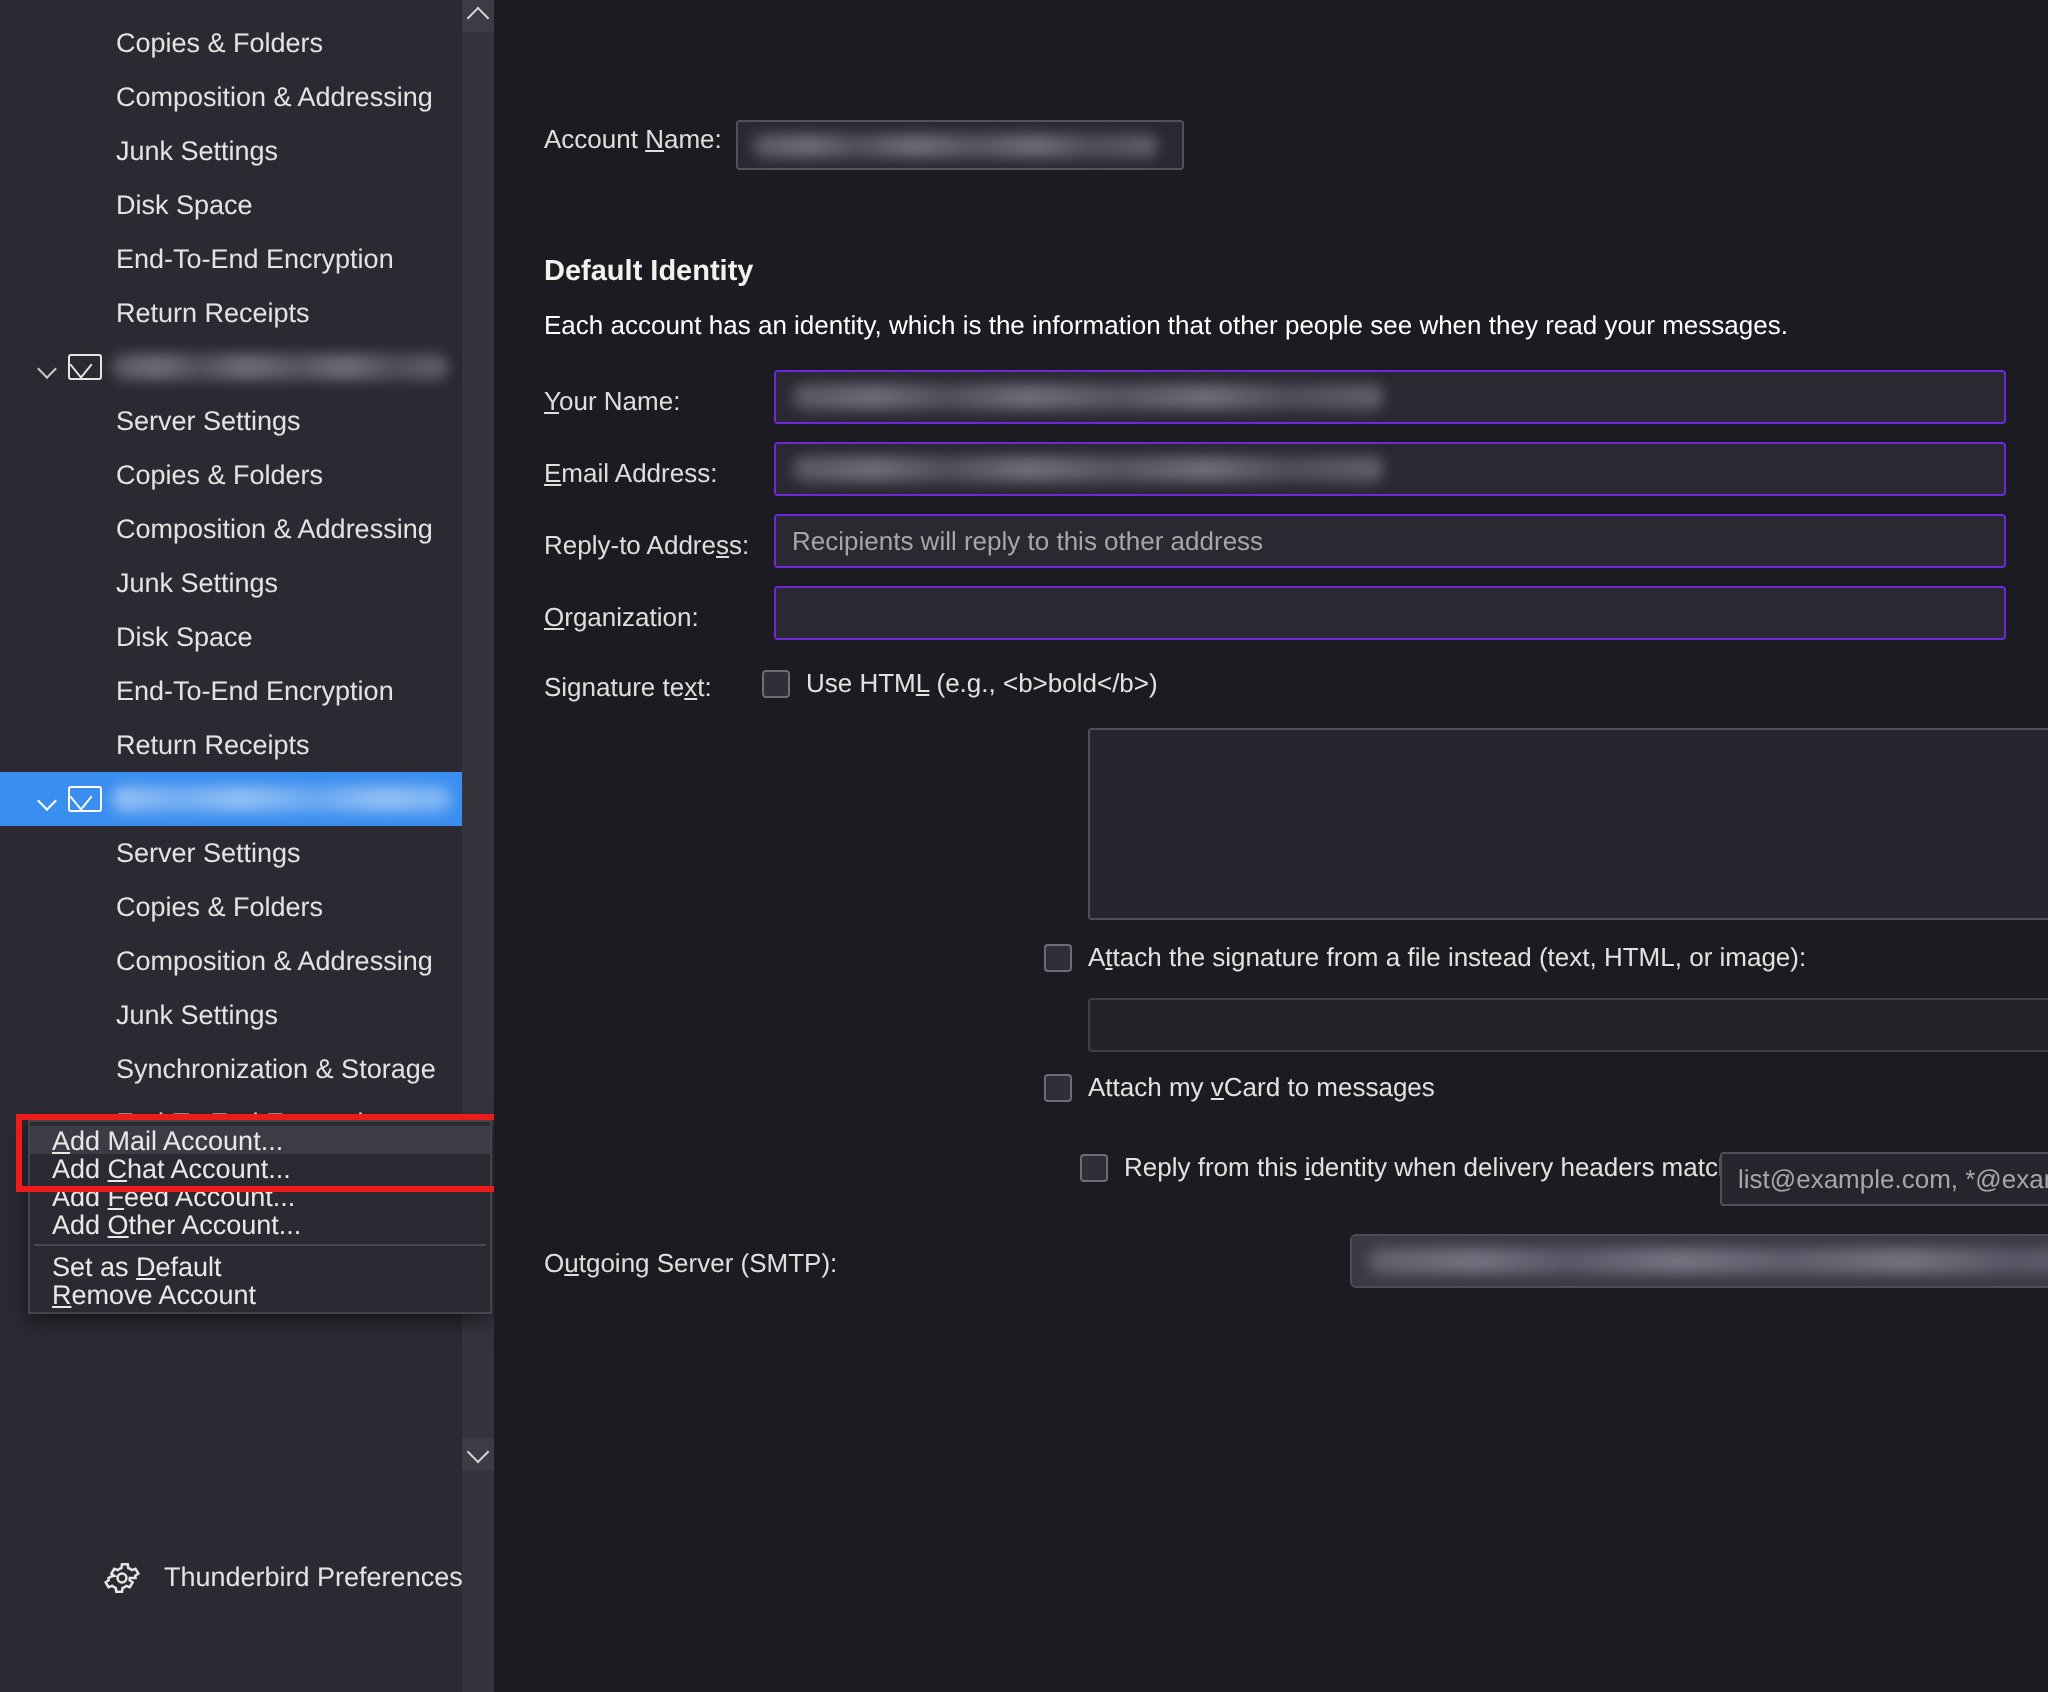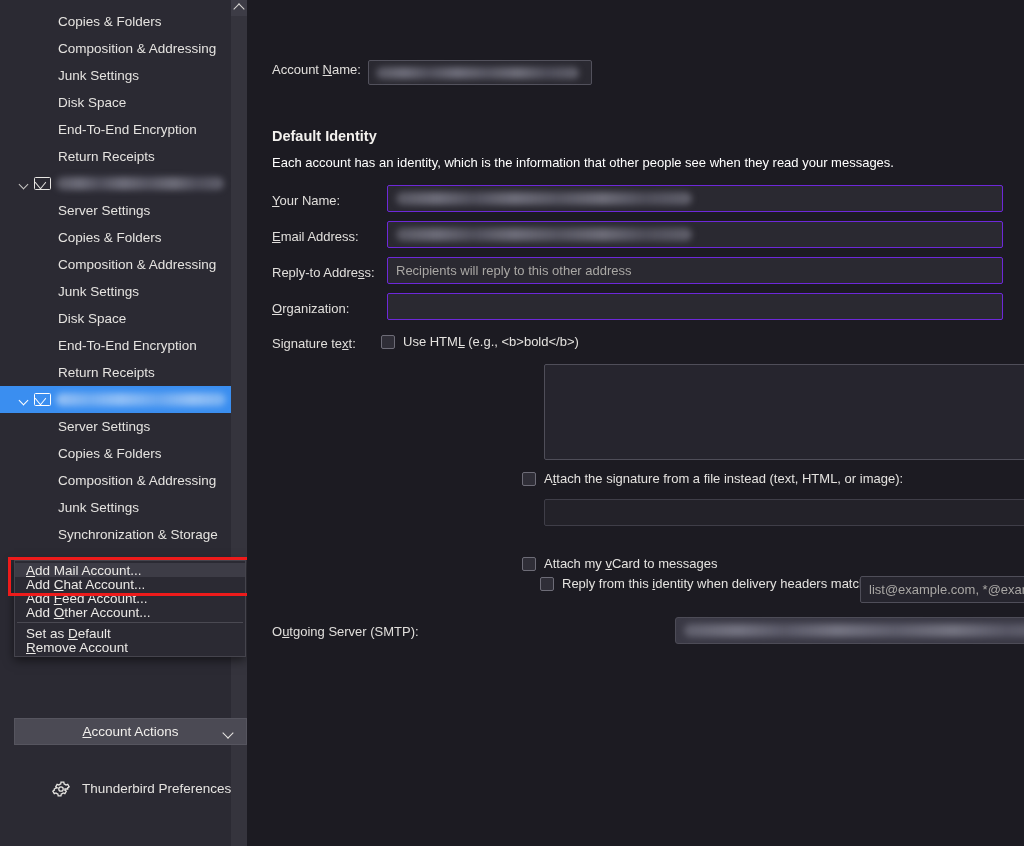--- a/index.html
+++ b/index.html
@@ -465,24 +465,20 @@
       </div>
       <div class="ctx-sep"></div>
       <div class="ctx-item">
         <span>Set as <span class="ak">D</span>efault</span>
       </div>
       <div class="ctx-item">
         <span><span class="ak">R</span>emove Account</span>
       </div>
     </div>
 
-  <div id="account-actions">
-    <span><span class="ak">A</span>ccount Actions</span>
-    <div id="aa-chev"></div>
-  </div>
 
   <div class="bottom-link" style="top:778px;">
     <span class="bl-icon">
       <svg width="18" height="18" viewBox="0 0 24 24" fill="#e8e6e3">
         <path d="M12 8.2a3.8 3.8 0 100 7.6 3.8 3.8 0 000-7.6zm0 5.9a2.1 2.1 0 110-4.2 2.1 2.1 0 010 4.2z"></path>
         <path d="M21 12c0-.5-.05-1-.13-1.47l2-1.4-1.9-3.3-2.3.93a8.4 8.4 0 00-2.54-1.47L15.8 2.8h-3.8l-.33 2.49a8.4 8.4 0 00-2.54 1.47l-2.3-.93-1.9 3.3 2 1.4A9.3 9.3 0 003 12c0 .5.05 1 .13 1.47l-2 1.4 1.9 3.3 2.3-.93c.76.62 1.62 1.12 2.54 1.47l.33 2.49h3.8l.33-2.49a8.4 8.4 0 002.54-1.47l2.3.93 1.9-3.3-2-1.4c.08-.47.13-.97.13-1.47z" fill="none" stroke="#e8e6e3" stroke-width="1.7"></path>
       </svg>
     </span>
     <span class="bl-label">Thunderbird Preferences</span>
   </div>
@@ -538,21 +534,21 @@
     <span><span>Use HTM</span><span class="ak">L</span><span> (e.g., &lt;b&gt;bold&lt;/b&gt;)</span></span>
   </div>
   <div id="sig-textarea"></div>
 
   <div class="cb-row" style="top:471px;">
     <span class="cbx"></span>
     <span>A<span class="ak">t</span>tach the signature from a file instead (text, HTML, or image):</span>
   </div>
   <div id="sig-file-input"></div>
 
-  <div class="cb-row" style="top:556px;text-align:right;">
+  <div class="cb-row" style="top:536px;text-align:right;">
     <span class="cbx"></span>
     <span>Attach my <span class="ak">v</span>Card to messages</span>
   </div>
 
   <div class="cb-row" style="top:576px;margin-left:18px;">
     <span class="cbx"></span>
     <span>Reply from this <span class="ak">i</span>dentity when delivery headers match:</span>
   </div>
   <div id="hdr-match-input">
     <span>list@example.com, *@example.com</span>

